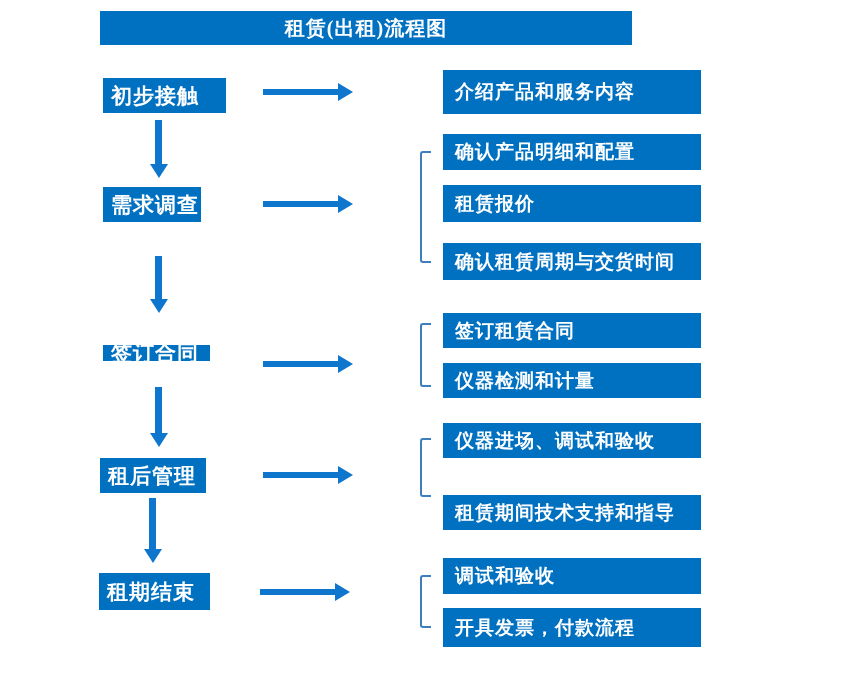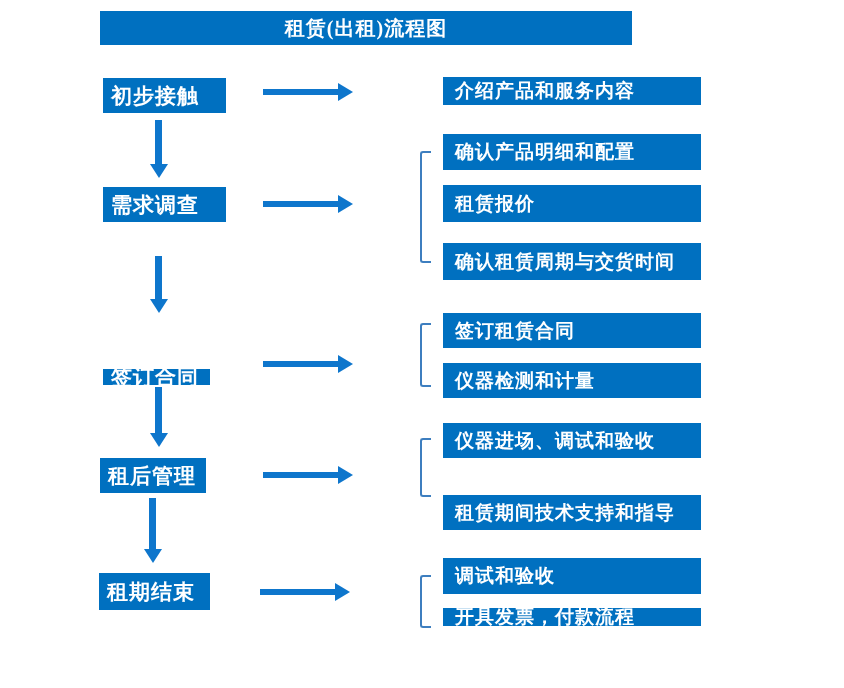--- a/index.html
+++ b/index.html
@@ -49,34 +49,34 @@
 
 <div class="canvas">
 
   <div class="title-bar">
     <span>租赁(出租)流程图</span>
   </div>
 
   <div class="step-box" style="left:103px;top:78px;width:123px;height:35px;">
     <span>初步接触</span>
   </div>
-  <div class="step-box" style="left:103px;top:187px;width:123px;height:35px;">
+  <div class="step-box" style="left:103px;top:187px;width:98px;height:35px;">
     <span>需求调查</span>
   </div>
-  <div class="step-box" style="left:103px;top:345px;width:107px;height:16px;margin-top:24px;">
+  <div class="step-box" style="left:103px;top:345px;width:107px;height:16px;">
     <span>签订合同</span>
   </div>
   <div class="step-box" style="left:99px;top:573px;width:111px;height:37px;">
     <span>租期结束</span>
   </div>
   <div class="step-box" style="left:100px;top:458px;width:106px;height:35px;">
     <span>租后管理</span>
   </div>
 
-  <div class="detail-box" style="top:77px;height:28px;">
+  <div class="detail-box" style="top:70px;height:44px;">
     <span>介绍产品和服务内容</span>
   </div>
   <div class="detail-box" style="top:134px;height:36px;">
     <span>确认产品明细和配置</span>
   </div>
   <div class="detail-box" style="top:185px;height:37px;font-family:Liberation Mono, monospace;">
     <span>租赁报价</span>
   </div>
   <div class="detail-box" style="top:243px;height:37px;">
     <span>确认租赁周期与交货时间</span>
@@ -89,21 +89,21 @@
   </div>
   <div class="detail-box" style="top:495px;height:35px;">
     <span>租赁期间技术支持和指导</span>
   </div>
   <div class="detail-box" style="top:423px;height:35px;">
     <span>仪器进场、调试和验收</span>
   </div>
   <div class="detail-box" style="top:558px;height:36px;">
     <span>调试和验收</span>
   </div>
-  <div class="detail-box" style="top:608px;height:18px;">
+  <div class="detail-box" style="top:608px;height:39px;">
     <span>开具发票，付款流程</span>
   </div>
 
   <div class="h-arrow" style="left:263px;top:83px;">
     <div class="shaft"></div>
       <div class="head"></div>
   </div>
   <div class="h-arrow" style="left:263px;top:195px;">
     <div class="shaft"></div>
       <div class="head"></div>

